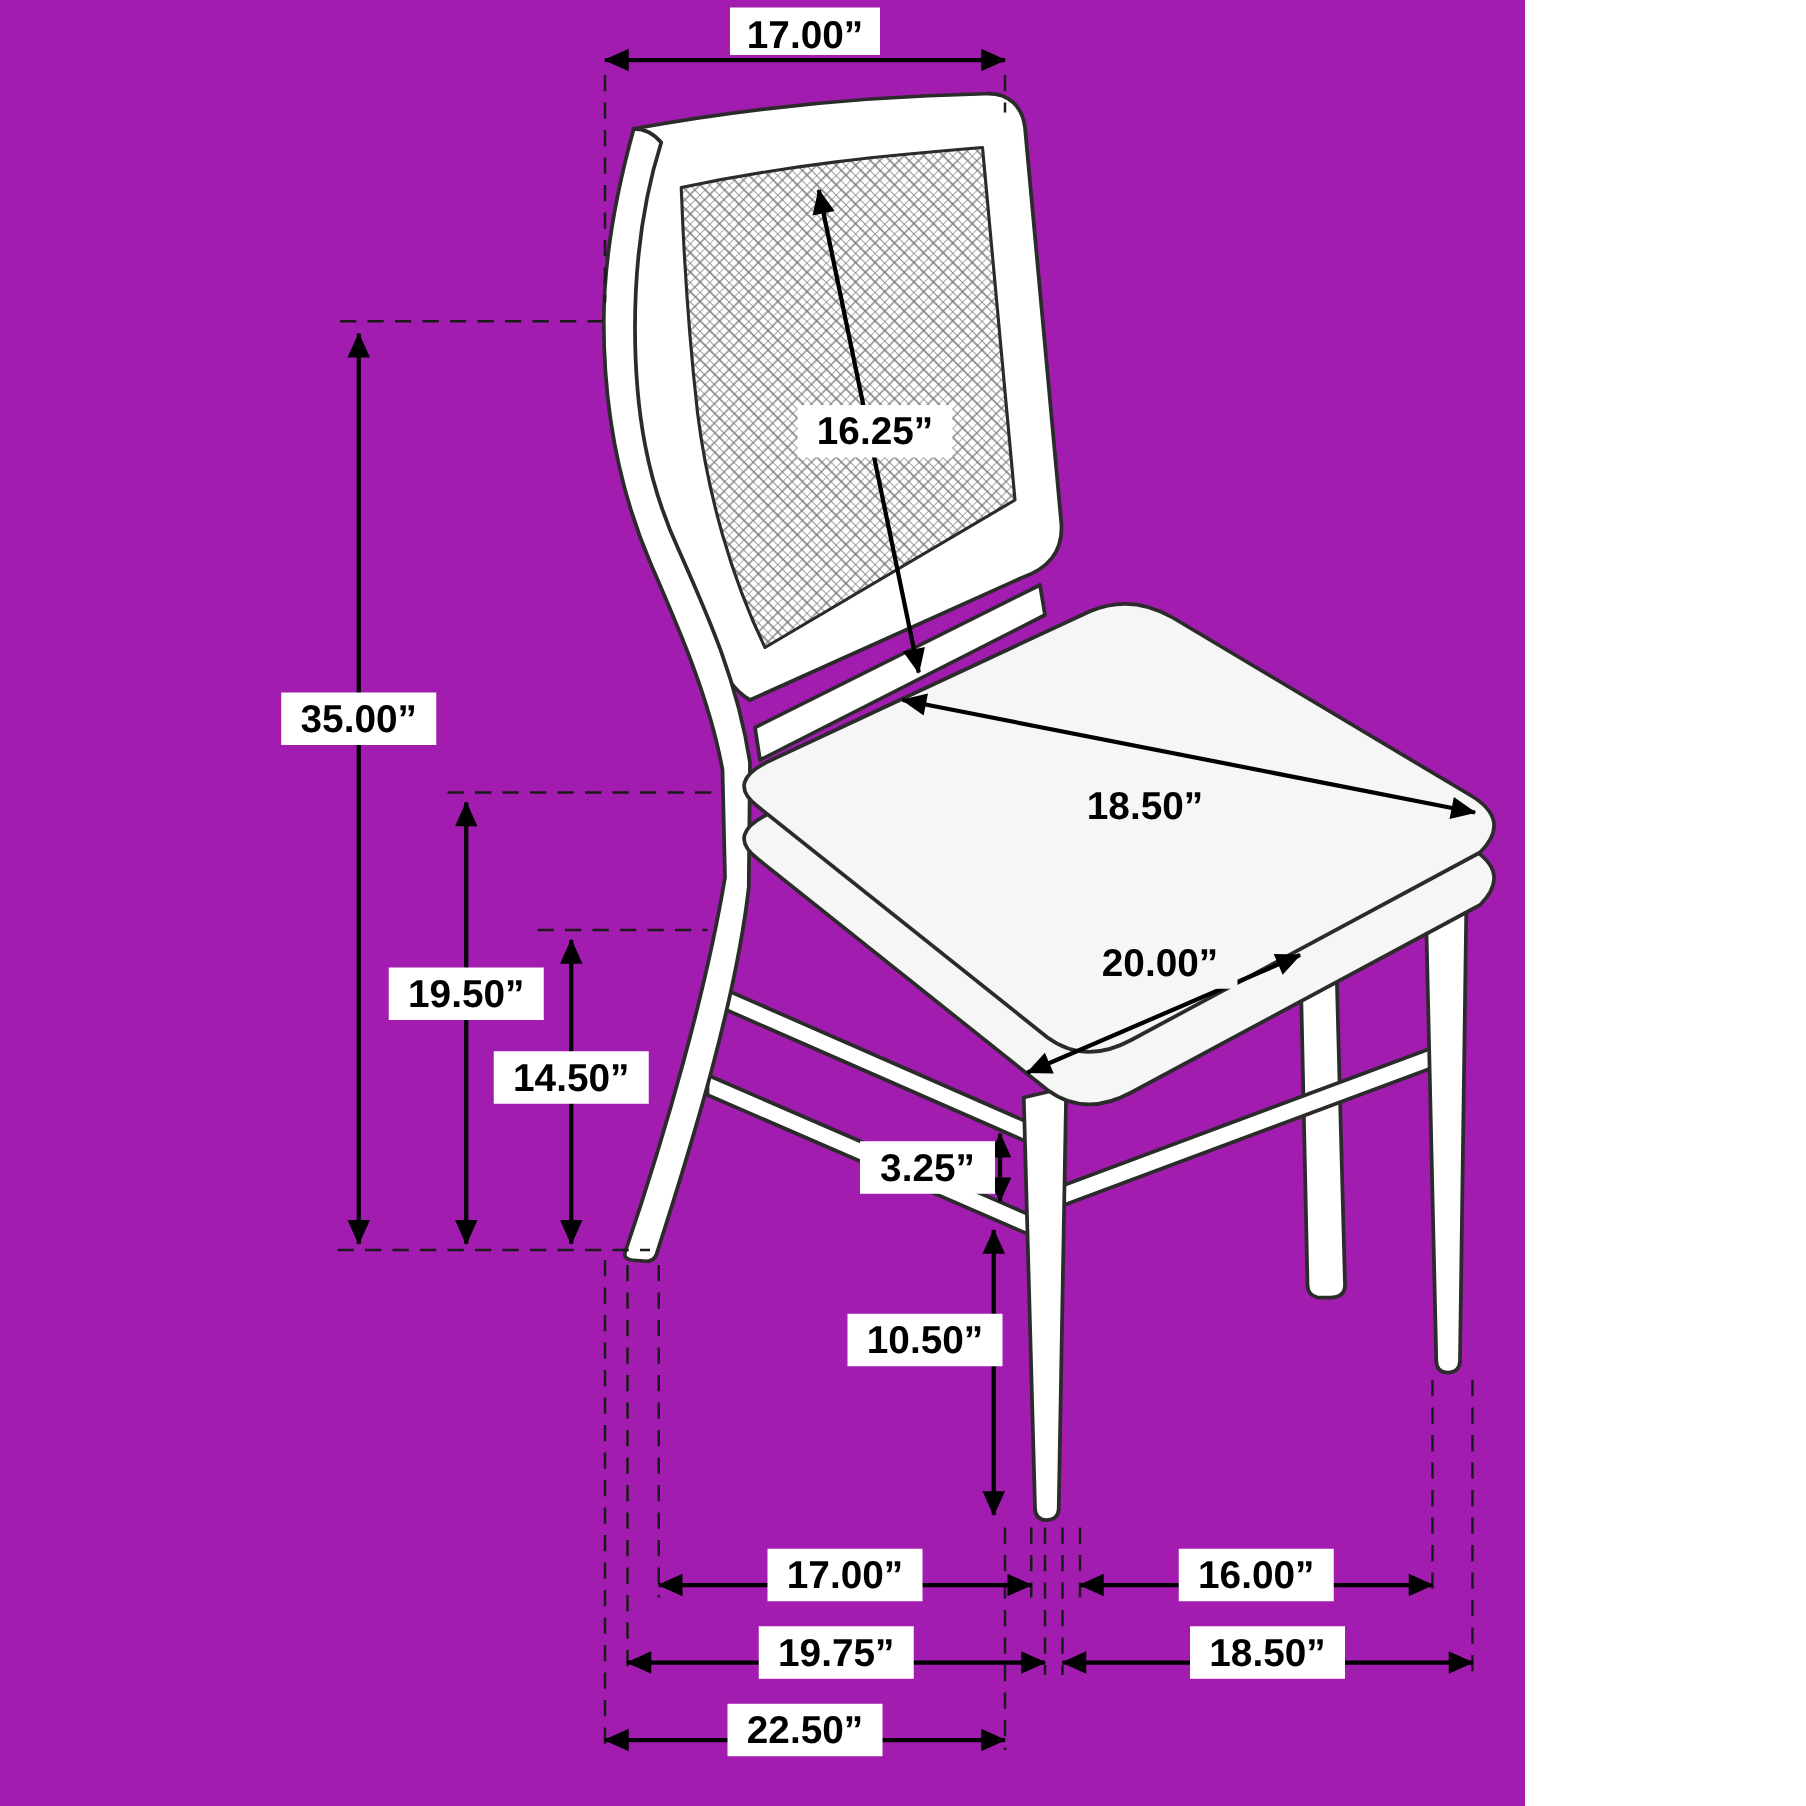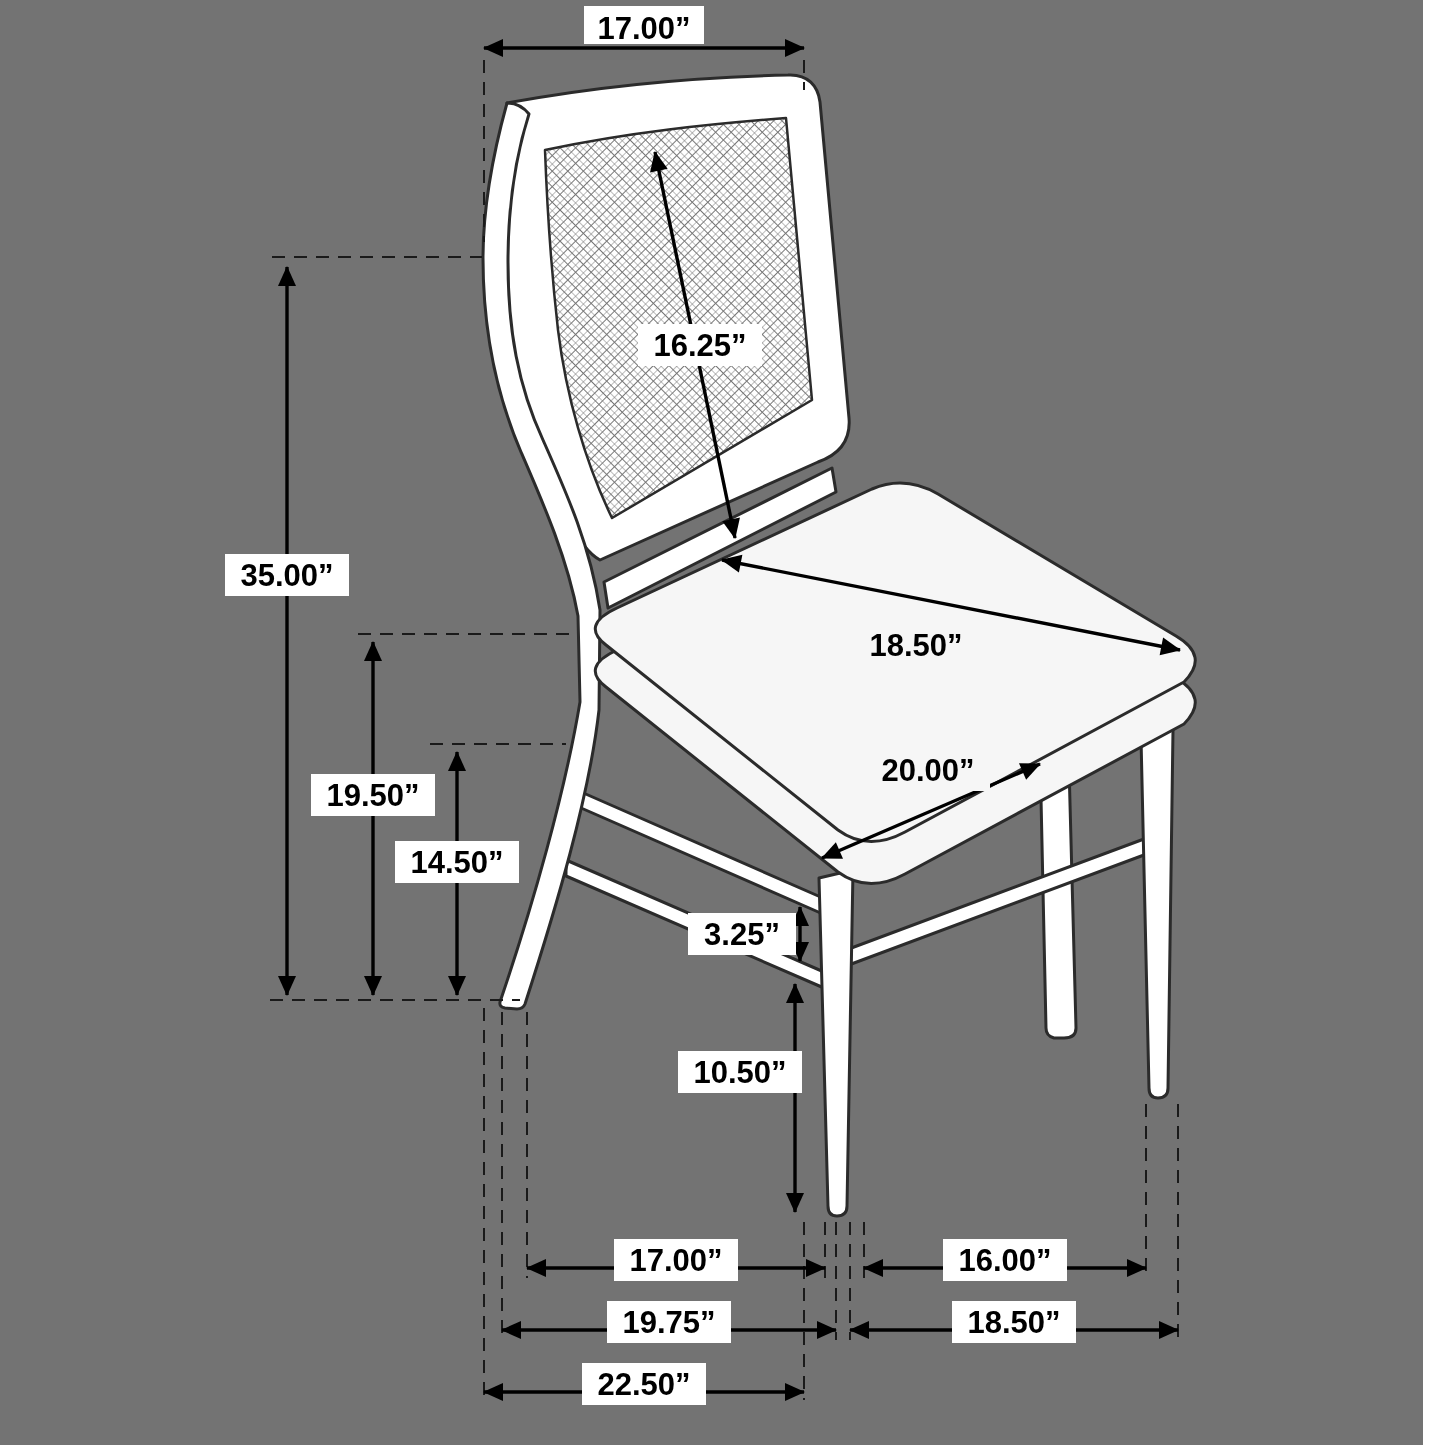--- a/index.html
+++ b/index.html
@@ -1,16 +1,16 @@
 <!DOCTYPE html>
 <html><head>
 <meta charset="utf-8">
 <style>
   html,body{margin:0;padding:0;background:#ffffff;}
-  .stage{position:relative;width:1423px;height:1445px;background:#737373;overflow:hidden;
+  .stage{position:relative;width:1220px;height:1445px;background:#a21caf;overflow:hidden;
          font-family:"Liberation Sans",sans-serif;}
   svg{display:block;}
   text{font-family:"Liberation Sans",sans-serif;font-weight:bold;fill:#000;}
 </style>
 </head>
 <body>
 
 <div class="stage">
 <svg width="1445" height="1445" viewBox="0 0 1445 1445">
   <defs>

